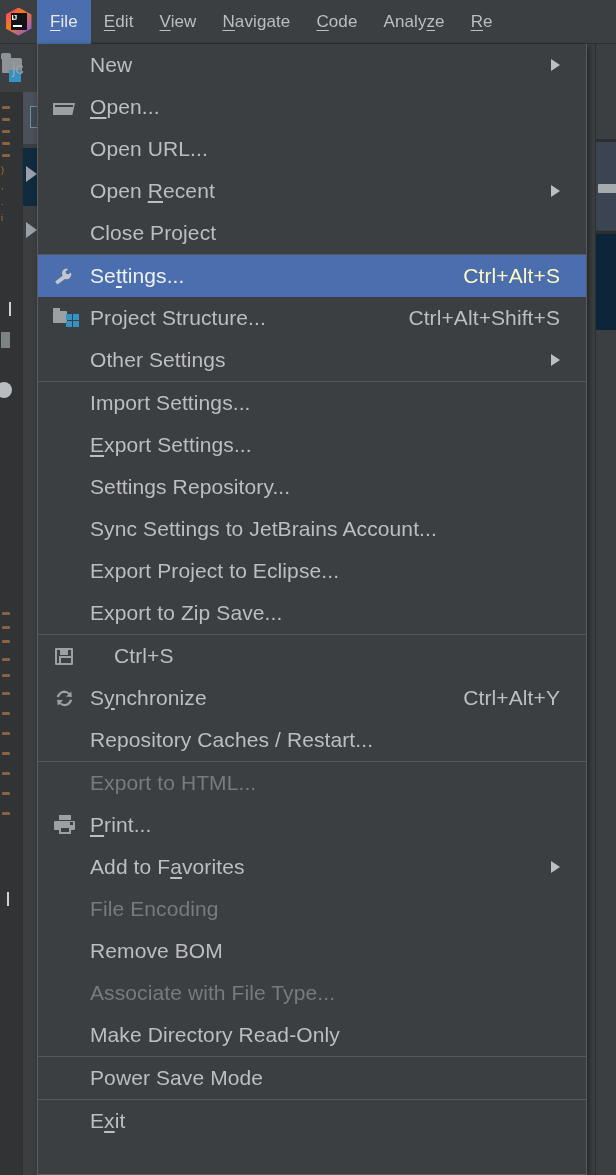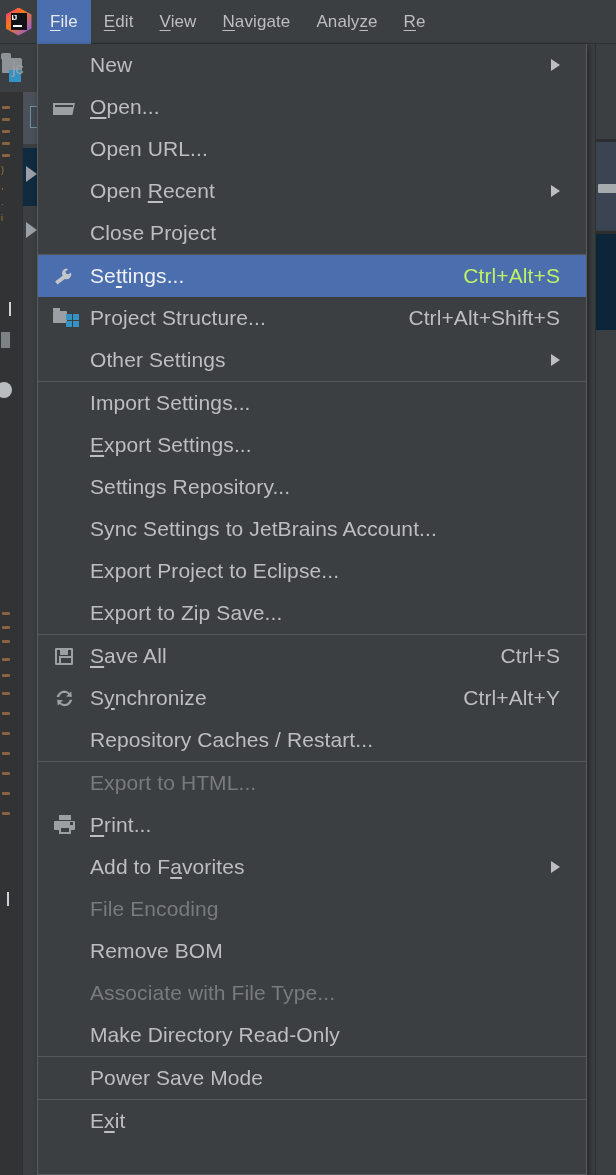--- a/index.html
+++ b/index.html
@@ -138,21 +138,21 @@
   .mi.disabled{ color:#787b7e; }
   .mi .ico{
     width:34px; flex:0 0 34px; display:flex; align-items:center; justify-content:flex-start;
     margin-right:4px;
   }
   .mi .label{ flex:1 1 auto; }
   .mi .label u{ text-decoration:underline; text-underline-offset:3px; }
   .mi .shortcut{
     color:#bcbec0; font-size:21px; margin-left:24px; letter-spacing:0.1px;
   }
-  .mi.highlight .shortcut{ color:#bef264; }
+  .mi.highlight .shortcut{ color:#fef9c3; }
   .mi .arrow{
     width:0; height:0; margin-left:18px;
     border-left:9px solid #bcbec0; border-top:6px solid transparent; border-bottom:6px solid transparent;
   }
 
   
   .ic{ position:relative; width:26px; height:22px; }
   .ic-folder{
     position:absolute; left:1px; top:7px; width:22px; height:12px;
     background:#9aa0a4;
@@ -270,20 +270,23 @@
     <div class="mb-item">
         <span><u>E</u>dit</span>
       </div>
     <div class="mb-item">
         <span><u>V</u>iew</span>
       </div>
     <div class="mb-item">
         <span><u>N</u>avigate</span>
       </div>
     <div class="mb-item">
+        <span><u>C</u>ode</span>
+      </div>
+    <div class="mb-item">
         <span>Analy<u>z</u>e</span>
       </div>
     <div class="mb-item">
         <span><u>R</u>e</span>
       </div>
   </div>
 
   <div class="menu-popup" id="popup">
       <div class="group">
         <div class="mi">
@@ -370,21 +373,20 @@
           <span class="label">Export to Zip Save...</span>
         </div>
       </div>
       <div class="group">
         <div class="mi">
           <span class="ico">
             <span class="ic">
               <i class="ic-save"></i>
             </span>
           </span>
-          <span class="label"><u>S</u>ave All</span>
           <span class="shortcut">Ctrl+S</span>
         </div>
         <div class="mi">
           <span class="ico">
             <span class="ic">
               <svg style="position:absolute;left:2px;top:2px" width="21" height="19" viewBox="0 0 21 19" xmlns="http://www.w3.org/2000/svg">
                 <path d="M10.5 1.6A8 8 0 0 0 2.7 8h2.5a5.6 5.6 0 0 1 9.2-2.6l-2.6 2.2 6.1 0.5-0.7-5.7-1.7 1.5a8 8 0 0 0-5-2.3z" fill="#9aa0a4"></path>
                 <path d="M10.5 17.2a8 8 0 0 0 7.8-6.4h-2.5a5.6 5.6 0 0 1-9.2 2.6l2.6-2.2-6.1-0.5 0.7 5.7 1.7-1.5a8 8 0 0 0 5 2.3z" fill="#9aa0a4"></path>
               </svg>
             </span>

